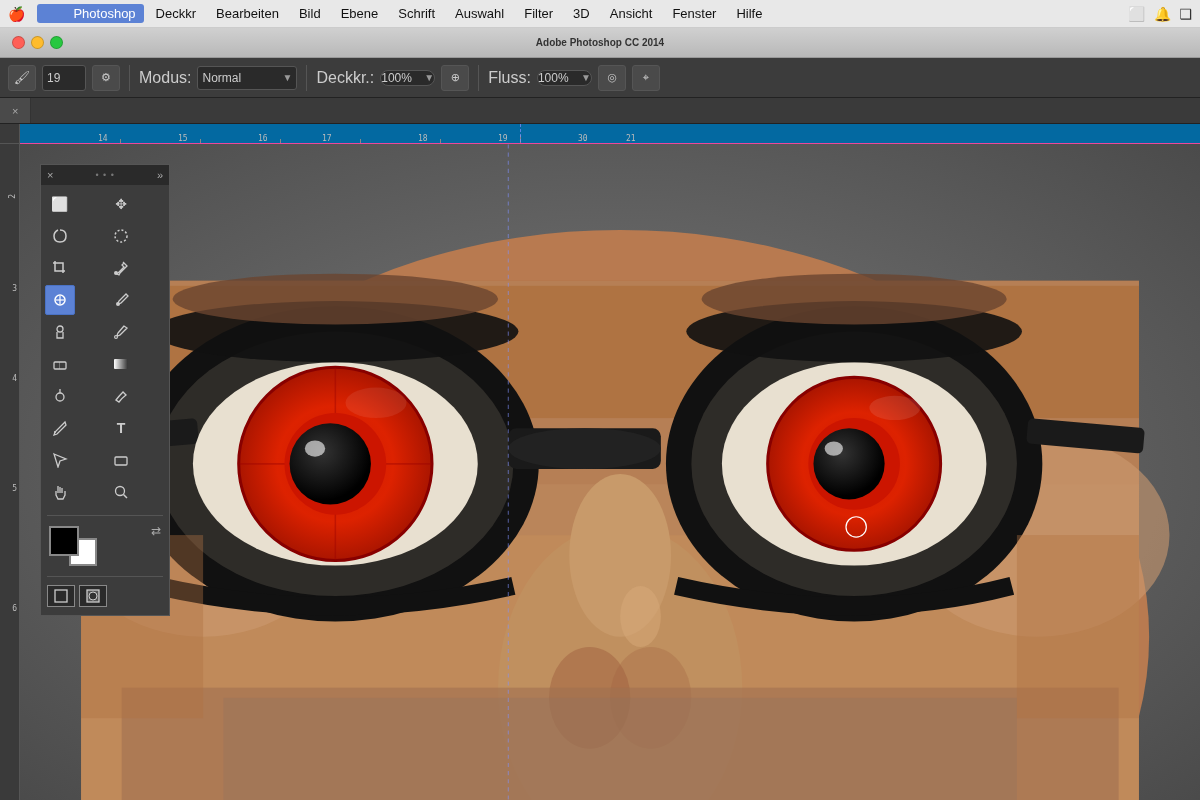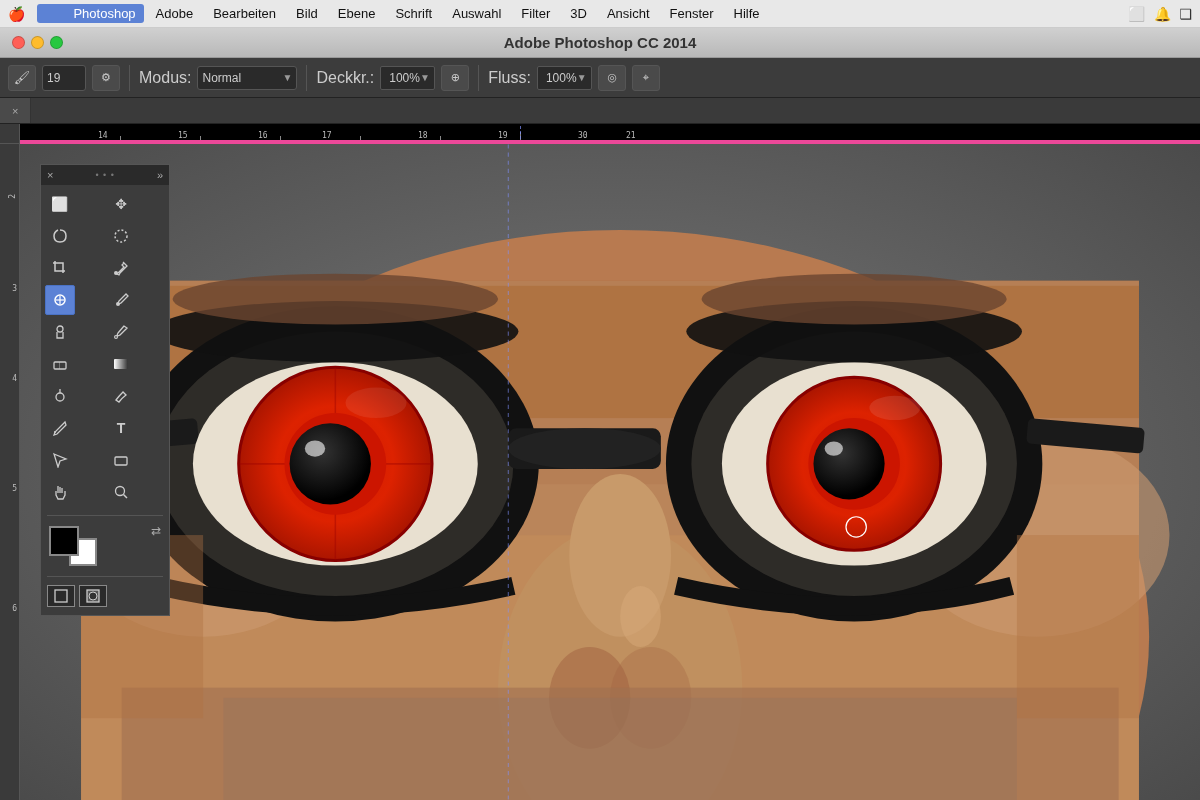--- a/index.html
+++ b/index.html
@@ -70,21 +70,21 @@
       width: 13px;
       height: 13px;
       border-radius: 50%;
       border: 1px solid rgba(0,0,0,0.2);
       cursor: pointer;
     }
     .wc-close { background: #ff5f57; }
     .wc-min { background: #febc2e; }
     .wc-max { background: #28c840; }
     .window-title {
-      font-size: 15px;
+      font-size: 10px;
       color: #333;
       font-weight: 600;
     }
 
     
     #toolbar {
       width: 100%;
       height: 40px;
       background: #3c3c3c;
       display: flex;
@@ -135,27 +135,27 @@
       width: 100px;
       display: flex;
       align-items: center;
       justify-content: space-between;
     }
     .toolbar-select-arrow {
       color: #999;
       font-size: 10px;
     }
     .toolbar-input {
-      height: 24px;
+      height: 16px;
       background: #2a2a2a;
       border: 1px solid #555;
-      border-radius: 2px;
+      border-radius: 9px;
       color: #ccc;
       font-size: 12px;
-      padding: 0 8px;
+      padding: 0 0;
       width: 55px;
       display: flex;
       align-items: center;
       justify-content: space-between;
     }
     .toolbar-sep {
       width: 1px;
       height: 26px;
       background: #555;
       margin: 0 3px;
@@ -195,22 +195,22 @@
       position: relative;
     }
 
     
     .ruler-top {
       position: absolute;
       top: 0;
       left: 20px;
       right: 0;
       height: 20px;
-      background: #000000;
-      border-bottom: 4px solid #ec4899;
+      background: #0369a1;
+      border-bottom: 1px solid #ec4899;
       display: flex;
       align-items: flex-end;
       overflow: hidden;
     }
     .ruler-left {
       position: absolute;
       top: 20px;
       left: 0;
       width: 20px;
       bottom: 0;
@@ -365,21 +365,21 @@
       font-size: 8px;
       font-family: monospace;
     }
   </style>
 </head>
 <body>
 
 <div id="menubar">
   <span class="apple-logo">🍎</span>
   <span class="menu-item active">Photoshop</span>
-  <span class="menu-item">Adobe</span>
+  <span class="menu-item">Deckkr</span>
   <span class="menu-item">Bearbeiten</span>
   <span class="menu-item">Bild</span>
   <span class="menu-item">Ebene</span>
   <span class="menu-item">Schrift</span>
   <span class="menu-item">Auswahl</span>
   <span class="menu-item">Filter</span>
   <span class="menu-item">3D</span>
   <span class="menu-item">Ansicht</span>
   <span class="menu-item">Fenster</span>
   <span class="menu-item">Hilfe</span>

